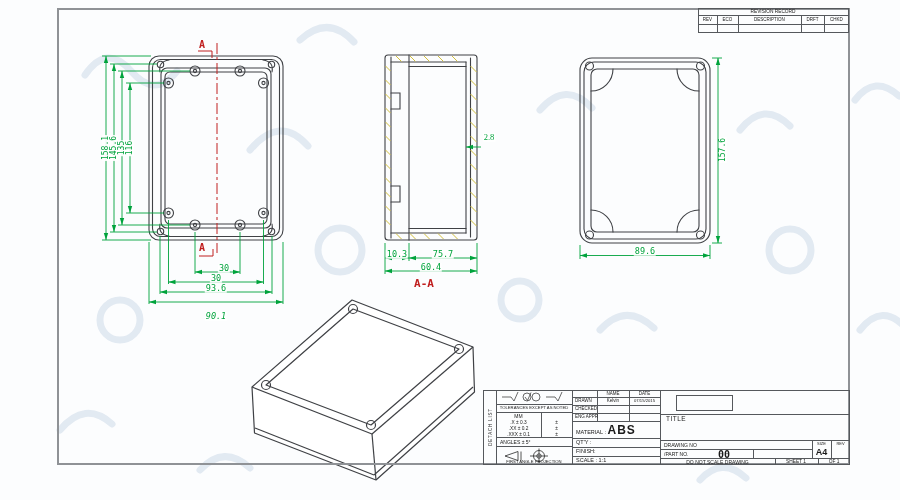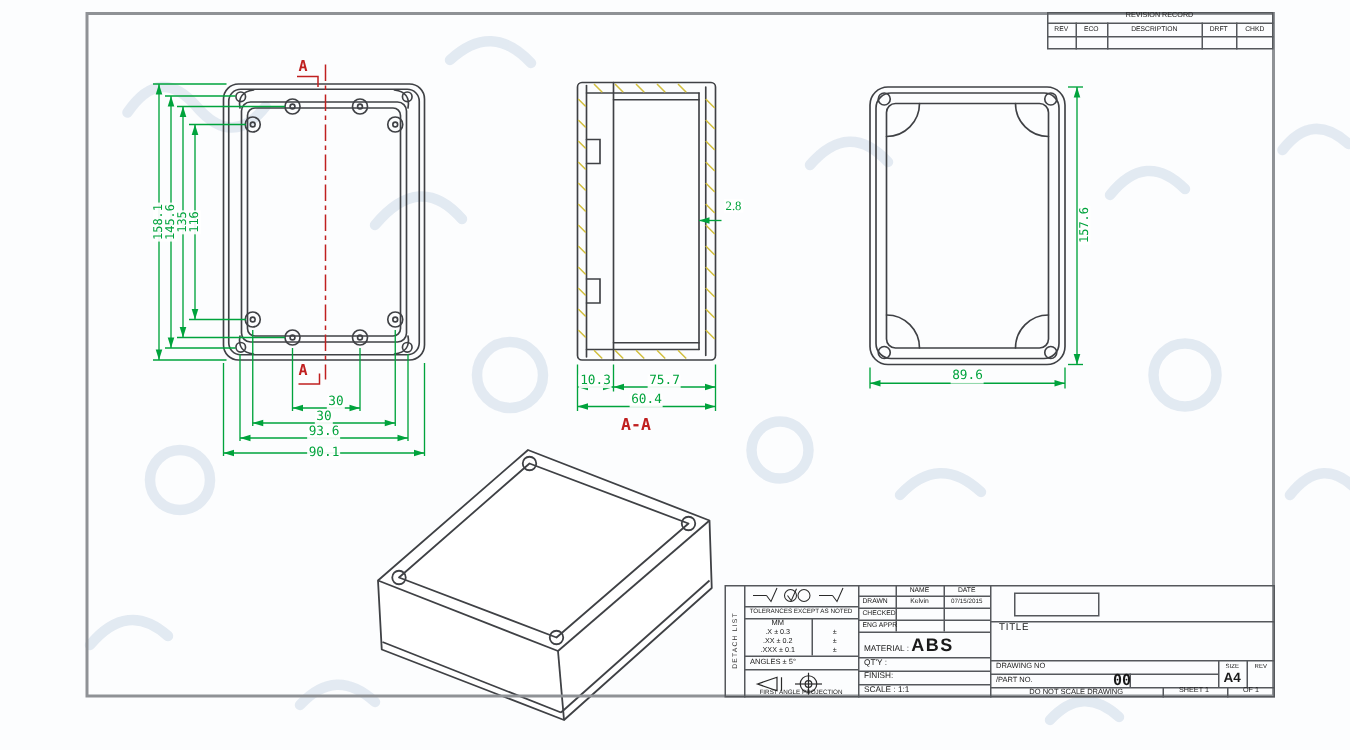--- a/index.html
+++ b/index.html
@@ -243,21 +243,21 @@
   <div class="tt" style="left:812.5px;top:19.5px;font-size:4.5px;">DRFT</div>
   <div class="tt" style="left:836.5px;top:19.5px;font-size:4.5px;">CHKD</div>
 
   <div class="dim rot" style="left:106px;top:148px;">158.1</div>
   <div class="dim rot" style="left:114px;top:148px;">145.6</div>
   <div class="dim rot" style="left:122px;top:148px;">135</div>
   <div class="dim rot" style="left:130px;top:148px;">116</div>
   <div class="dim" style="left:224px;top:268px;">30</div>
   <div class="dim" style="left:216px;top:278px;">30</div>
   <div class="dim" style="left:216px;top:288px;">93.6</div>
-  <div class="dim" style="left:216px;top:302px;">90.1</div>
+  <div class="dim" style="left:216px;top:316px;font-style:italic;">90.1</div>
   <div class="red" style="left:202px;top:45px;">A</div>
   <div class="red" style="left:202px;top:248px;">A</div>
   <div class="dim" style="left:489px;top:137px;font-family:Liberation Serif, serif;">2.8</div>
   <div class="dim" style="left:397px;top:254px;">10.3</div>
   <div class="dim" style="left:443px;top:254px;">75.7</div>
   <div class="dim" style="left:431px;top:267px;">60.4</div>
   <div class="red" style="left:424px;top:283px;font-size:11px;">A-A</div>
   <div class="dim rot" style="left:723px;top:150px;">157.6</div>
   <div class="dim" style="left:645px;top:251px;">89.6</div>
 
@@ -313,21 +313,21 @@
     <span>MATERIAL :</span>
     <span style="font-size:12px;font-weight:bold;letter-spacing:1px;">ABS</span>
   </div>
   <div class="ttl" style="left:576px;top:442.5px;font-size:5.5px;">QT'Y :</div>
   <div class="ttl" style="left:576px;top:451.5px;font-size:5.5px;">FINISH:</div>
   <div class="ttl" style="left:576px;top:460.5px;font-size:5.5px;">SCALE : 1:1</div>
 
   <div class="ttl" style="left:666px;top:419px;font-size:6.5px;letter-spacing:.5px;">TITLE</div>
   <div class="ttl" style="left:664px;top:444.5px;font-size:5px;">DRAWING NO</div>
   <div class="ttl" style="left:664px;top:453.5px;font-size:5px;">/PART  NO.</div>
-  <div class="tt" style="left:748px;top:453.5px;font:bold 10px 'DejaVu Sans Mono',monospace;">00</div>
+  <div class="tt" style="left:724px;top:453.5px;font:bold 10px 'DejaVu Sans Mono',monospace;">00</div>
   <div class="tt" style="left:717.5px;top:461.5px;font-size:5px;">DO NOT SCALE DRAWING</div>
   <div class="tt" style="left:796px;top:461.5px;font-size:4.8px;">SHEET 1</div>
   <div class="tt" style="left:834px;top:461.5px;font-size:4.8px;">OF 1</div>
   <div class="tt" style="left:821.5px;top:443.5px;font-size:4px;">SIZE</div>
   <div class="tt" style="left:821.5px;top:452px;font-size:9px;font-weight:bold;">A4</div>
   <div class="tt" style="left:840.5px;top:443.5px;font-size:4px;">REV</div>
 
 </div>
 
 </body></html>

